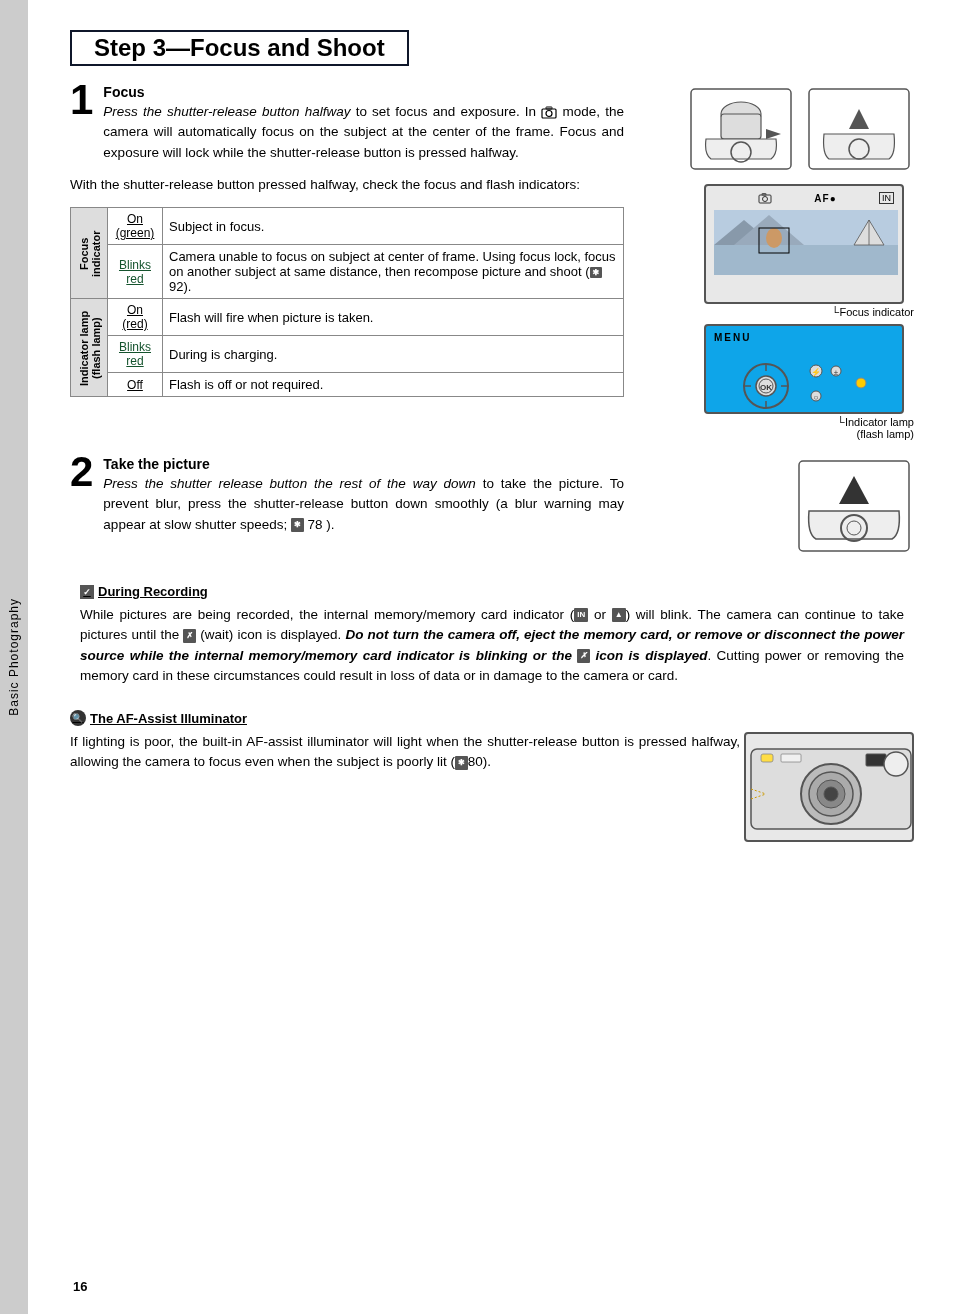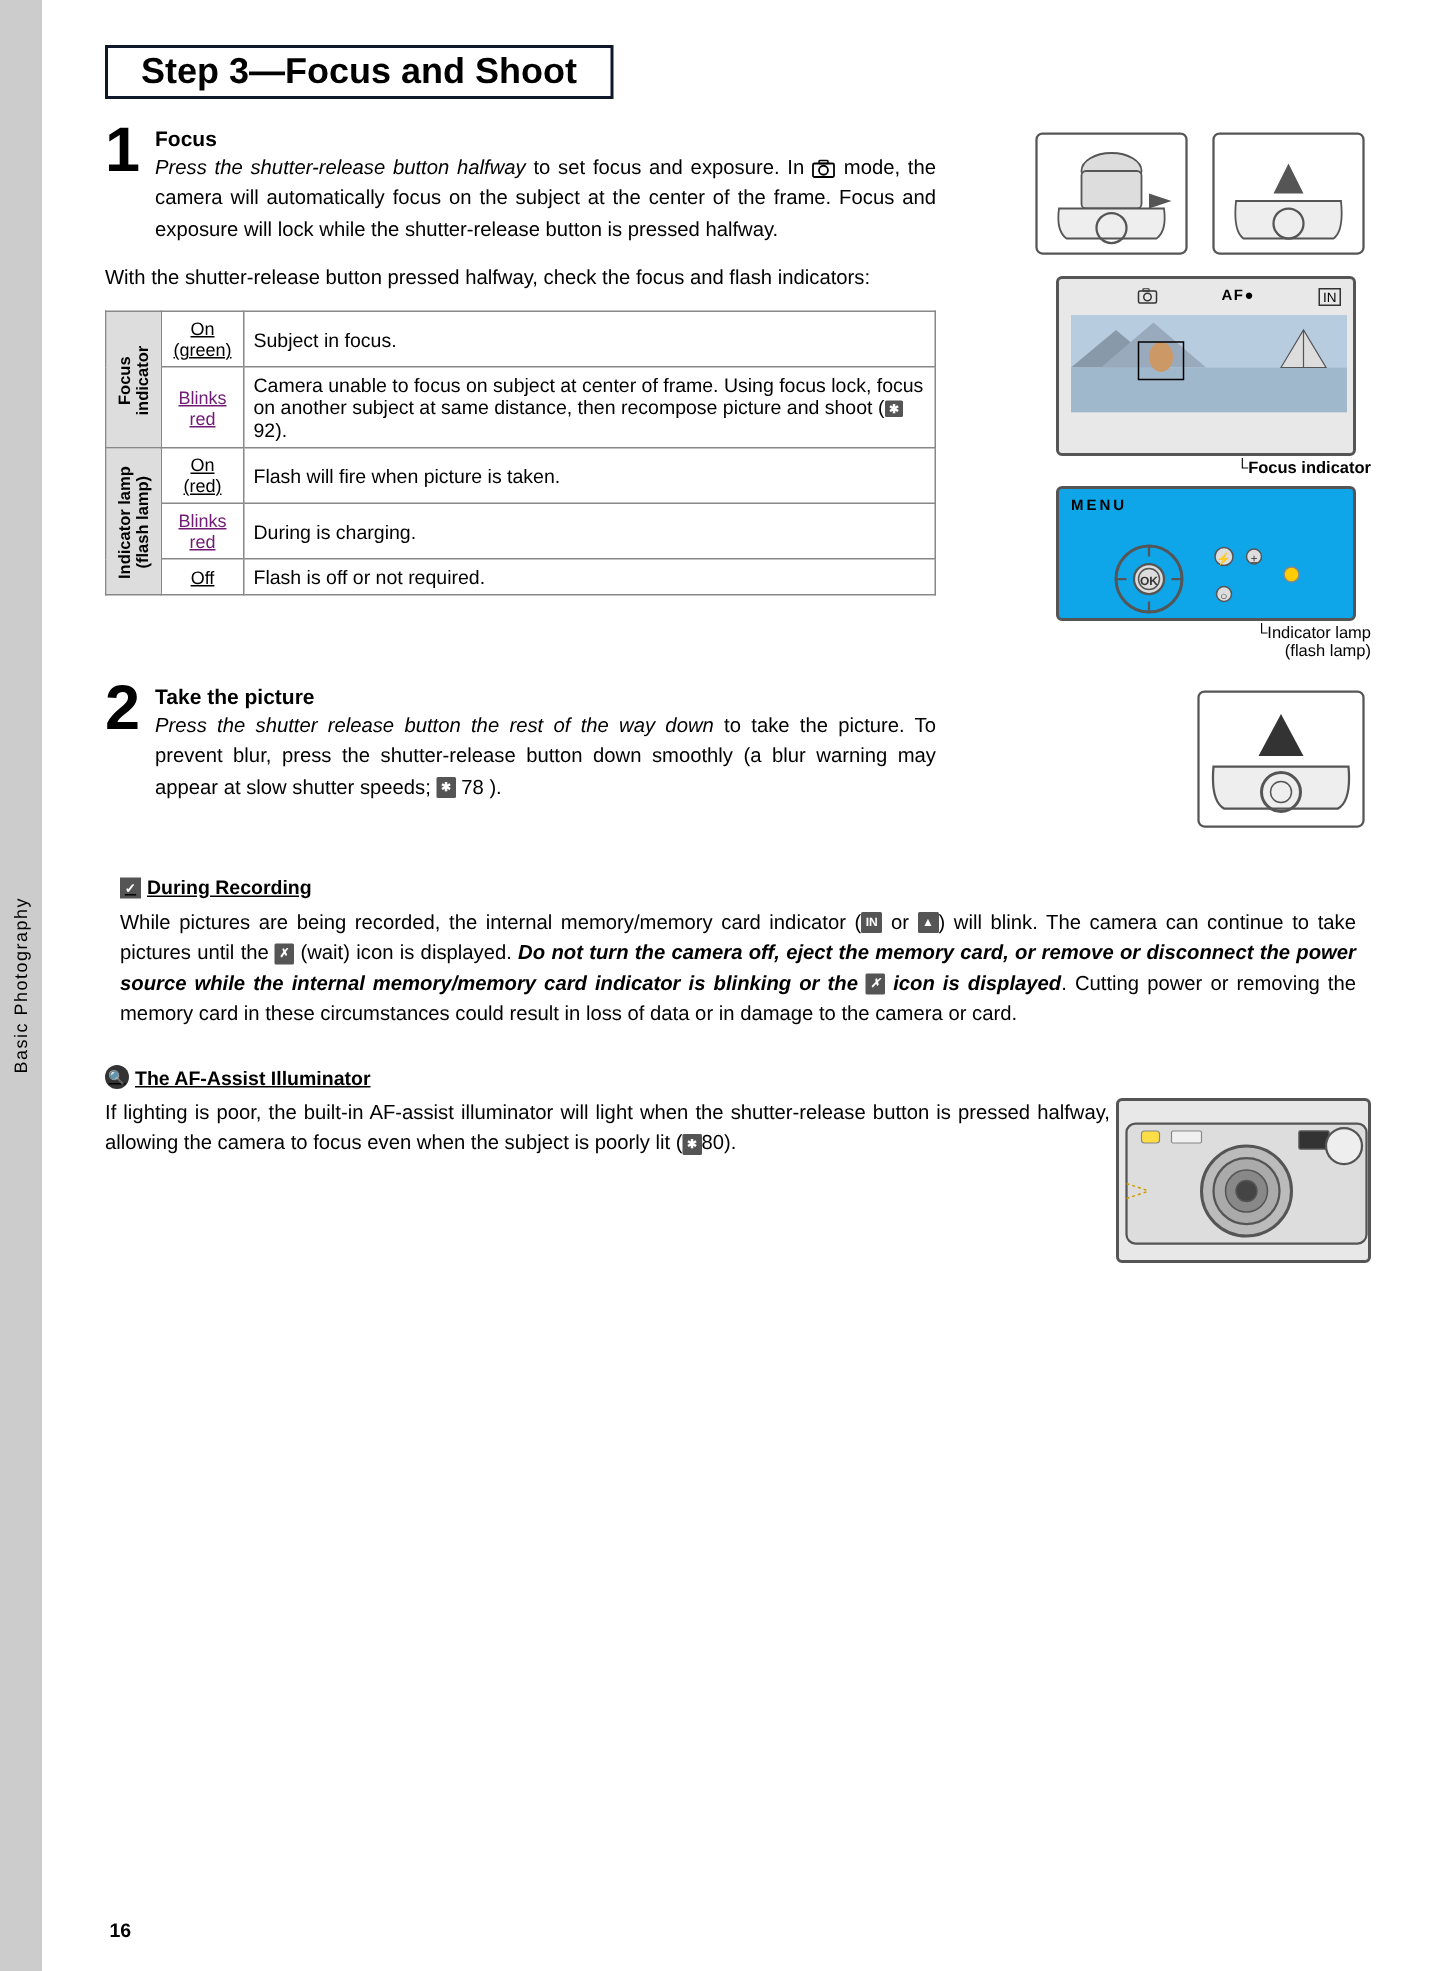--- a/index.html
+++ b/index.html
@@ -121,21 +121,21 @@
       text-align: center;
       font-weight: bold;
     }
     .focus-table .state-cell {
       width: 55px;
       text-align: center;
       font-size: 12px;
       text-decoration: underline;
     }
     .blinks-red {
-      color: #701a75;
+      color: #14532d;
       margin-left: 24px;
     }
 
     
     .camera-screen {
       border: 2px solid #555;
       border-radius: 4px;
       width: 200px;
       height: 120px;
       position: relative;
@@ -164,21 +164,21 @@
     }
 
     
     .viewfinder-content {
       padding: 6px 8px;
       font-size: 11px;
     }
     .vf-top-bar {
       display: flex;
       justify-content: space-between;
-      align-items: flex-start;
+      align-items: center;
       margin-bottom: 6px;
       padding-left: 44px;
     }
 
     
     .note-box {
       margin-top: 20px;
       padding: 8px 10px;
     }
     .note-header {
@@ -424,21 +424,21 @@
               <polygon points="140,35 155,10 170,35" fill="#ddd" stroke="#555" stroke-width="0.8"></polygon>
               <line x1="155" y1="35" x2="155" y2="10" stroke="#555" stroke-width="0.8"></line>
 
               <ellipse cx="60" cy="28" rx="8" ry="10" fill="#cc9966"></ellipse>
 
               <rect x="45" y="18" width="30" height="25" fill="none" stroke="#000" stroke-width="1"></rect>
             </svg>
           </div>
         </div>
         <div class="camera-screen-label">
-          <span>└<span style="font-size:11px;font-weight:bold;">Focus indicator</span></span>
+          <span>└<span style="font-size:11px;">Focus indicator</span></span>
         </div>
 
         <div class="indicator-lamp-box">
           <span class="menu-label">MENU</span>
 
           <svg width="194" height="85" viewBox="0 0 194 85" style="position:absolute;top:15px;left:0;">
 
             <circle cx="60" cy="45" r="22" fill="none" stroke="#555" stroke-width="2"></circle>
             <circle cx="60" cy="45" r="10" fill="#ddd" stroke="#555" stroke-width="1.5"></circle>
 

